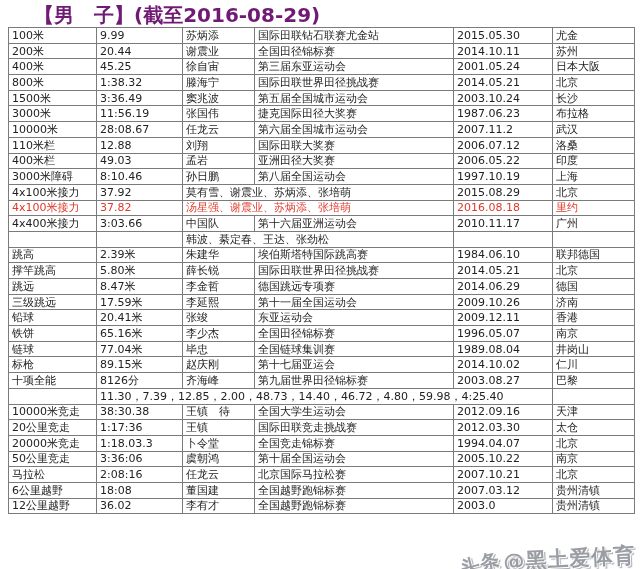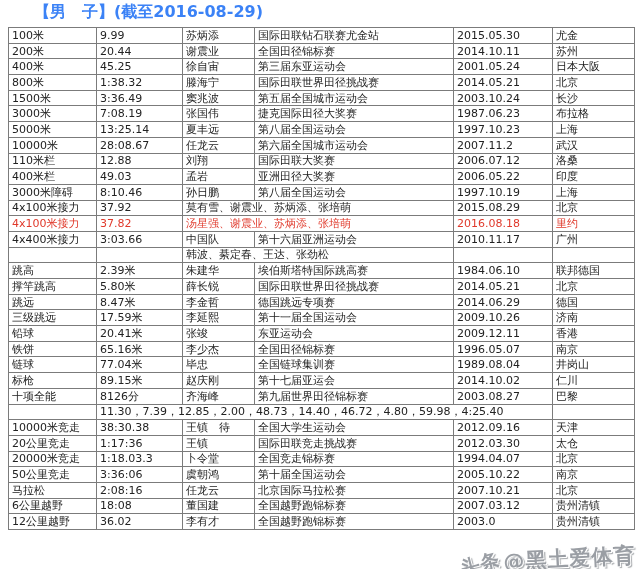--- a/index.html
+++ b/index.html
@@ -2,21 +2,21 @@
 <html><head>
 <meta charset="utf-8">
 <style>
   html,body{margin:0;padding:0;background:#ffffff;}
   .page{
     position:relative;width:640px;height:569px;overflow:hidden;background:#ffffff;
     font-family:"DejaVu Sans","Liberation Sans",sans-serif;
   }
   .title{
     position:absolute;left:34px;top:2px;
-    font-size:16px;font-weight:bold;color:#3b82f6;white-space:nowrap;
+    font-size:20px;font-weight:bold;color:#701a75;white-space:nowrap;
   }
   table.records{
     position:absolute;left:8px;top:27px;width:626px;
     border-collapse:collapse;table-layout:fixed;border-radius:21px;
   }
   table.records td{
     border:1px solid #7b7b7b;
     font-size:11px;line-height:13px;height:14.7px;
     color:#222222;padding:0 3px;
     white-space:nowrap;overflow:hidden;vertical-align:middle;
@@ -86,33 +86,25 @@
         <tr>
           <td>1500米</td>
           <td>3:36.49</td>
           <td>窦兆波</td>
           <td>第五届全国城市运动会</td>
           <td>2003.10.24</td>
           <td>长沙</td>
         </tr>
         <tr>
           <td>3000米</td>
-          <td>7:08.19</td>
+          <td>11:56.19</td>
           <td>张国伟</td>
           <td>捷克国际田径大奖赛</td>
           <td>1987.06.23</td>
           <td>布拉格</td>
-        </tr>
-        <tr>
-          <td>5000米</td>
-          <td>13:25.14</td>
-          <td>夏丰远</td>
-          <td>第八届全国运动会</td>
-          <td>1997.10.23</td>
-          <td>上海</td>
         </tr>
         <tr>
           <td>10000米</td>
           <td>28:08.67</td>
           <td>任龙云</td>
           <td>第六届全国城市运动会</td>
           <td>2007.11.2</td>
           <td>武汉</td>
         </tr>
         <tr>

